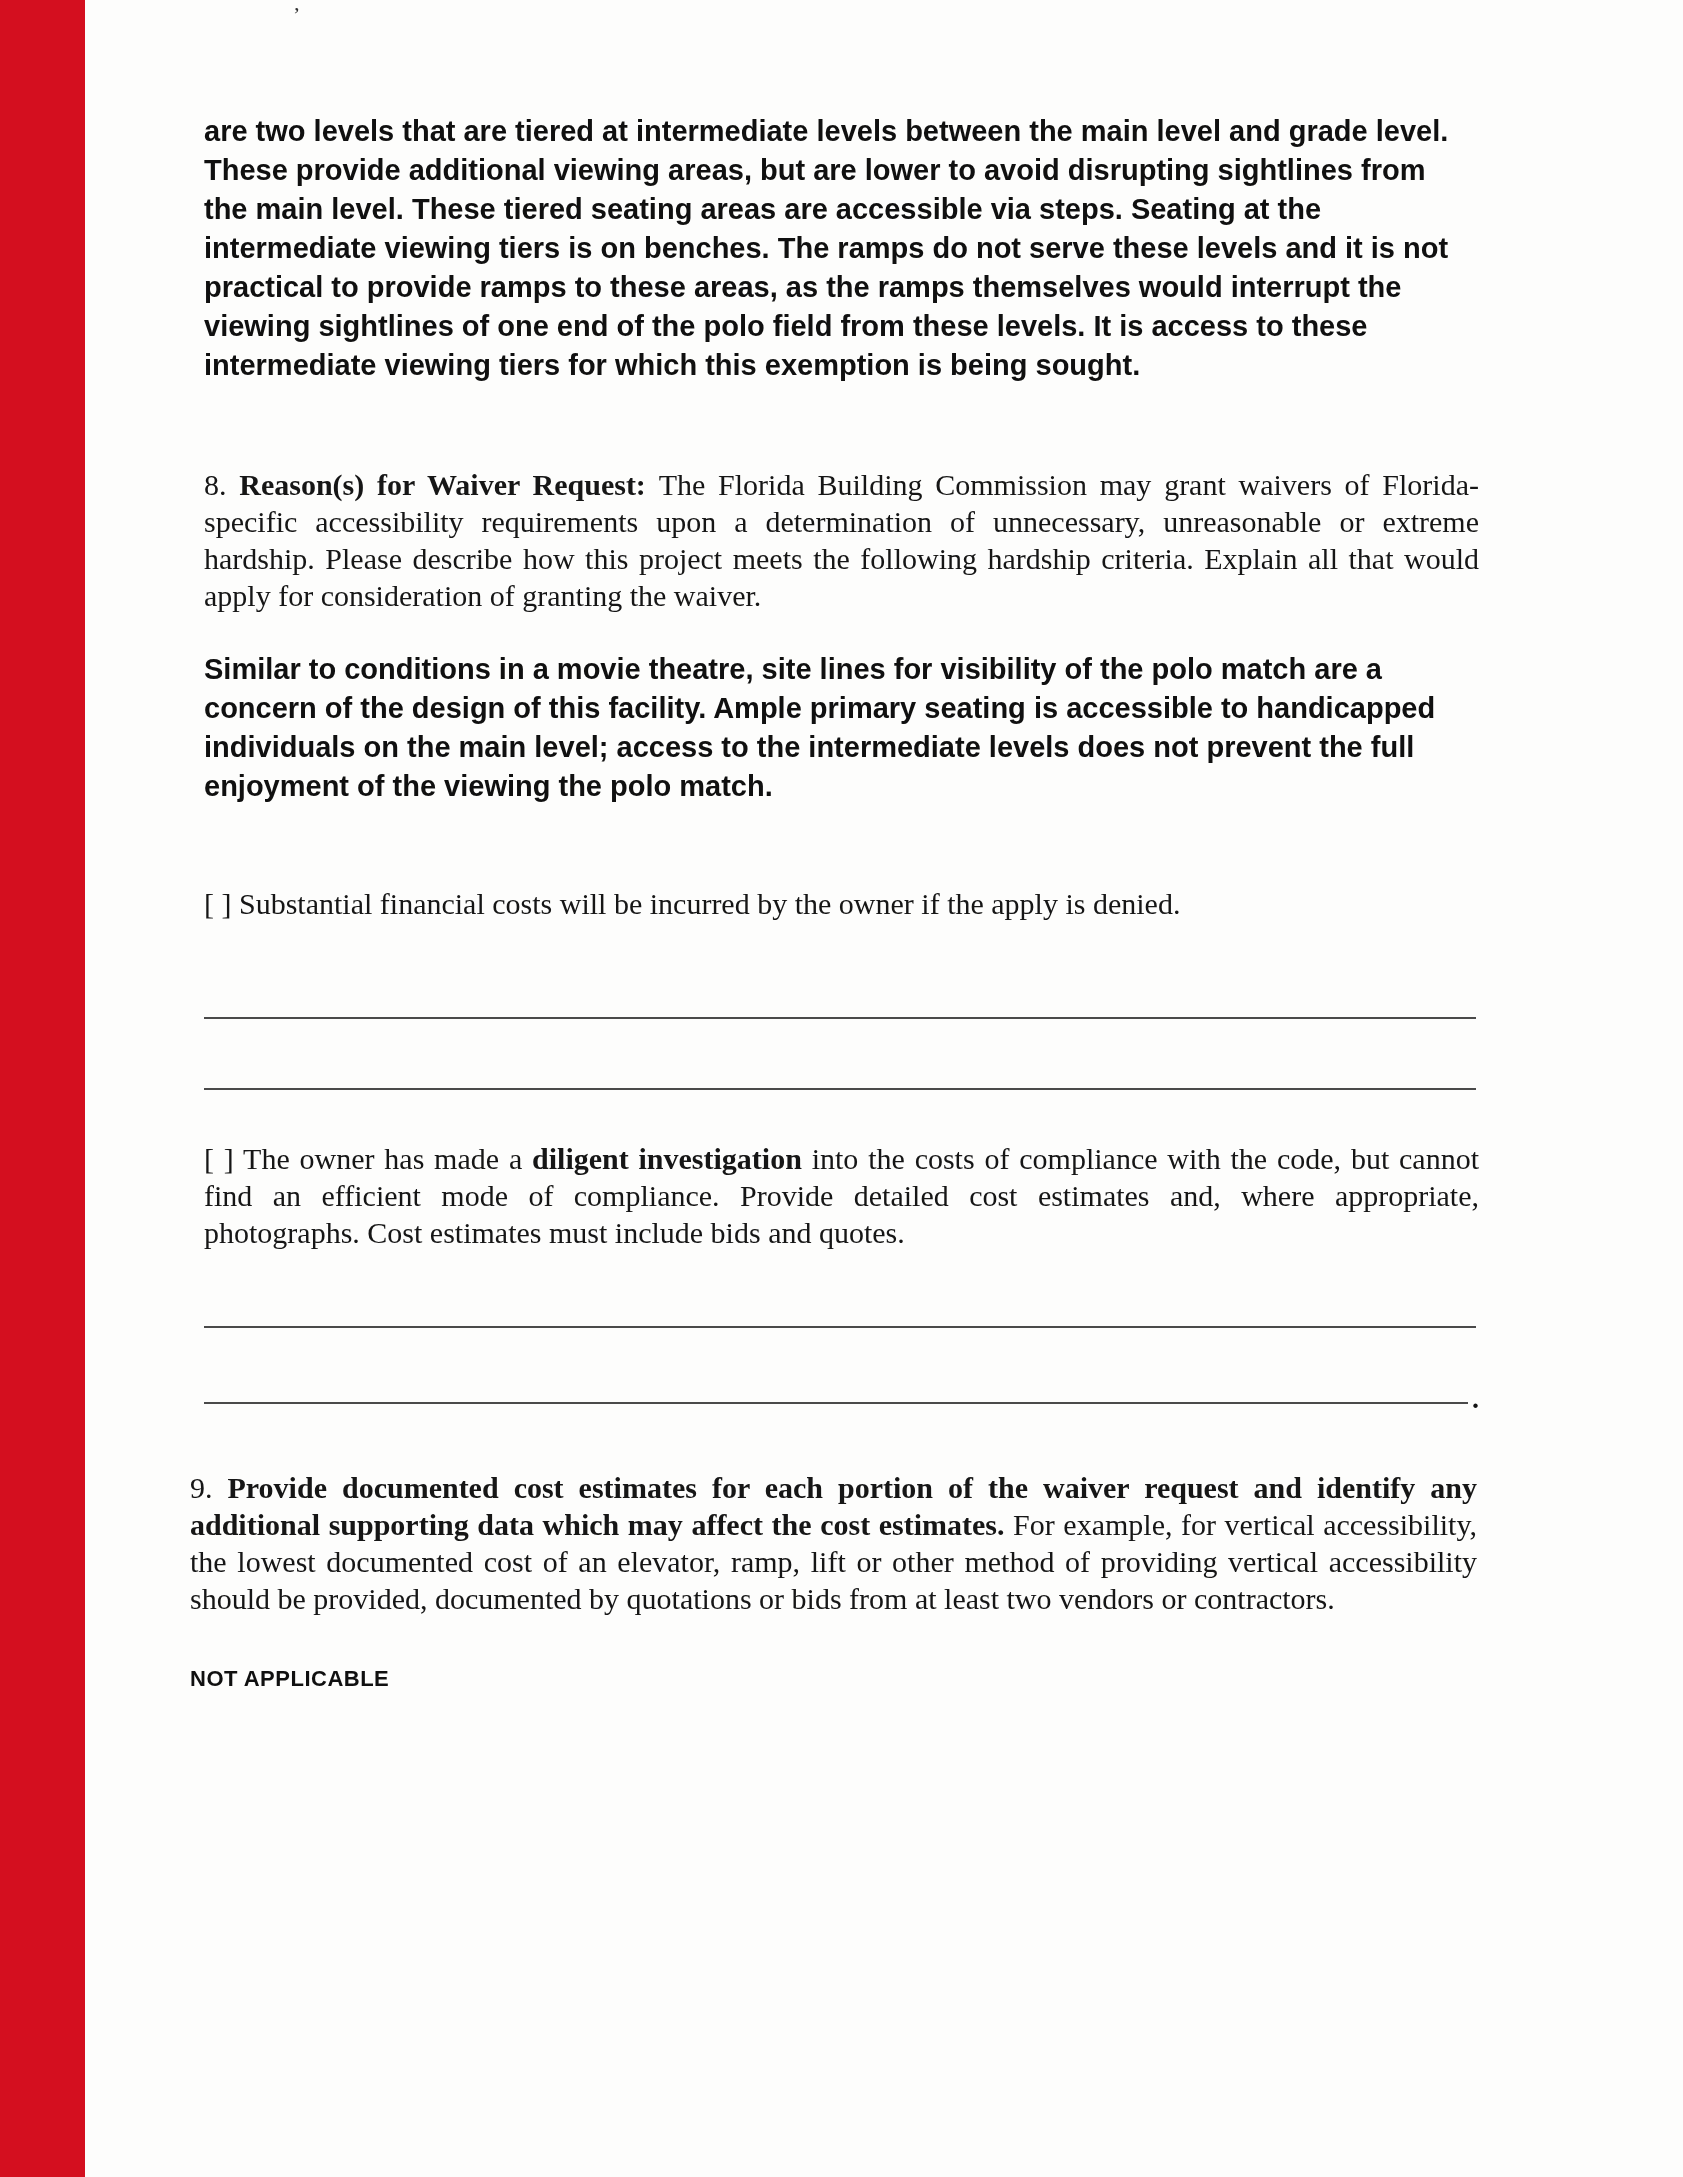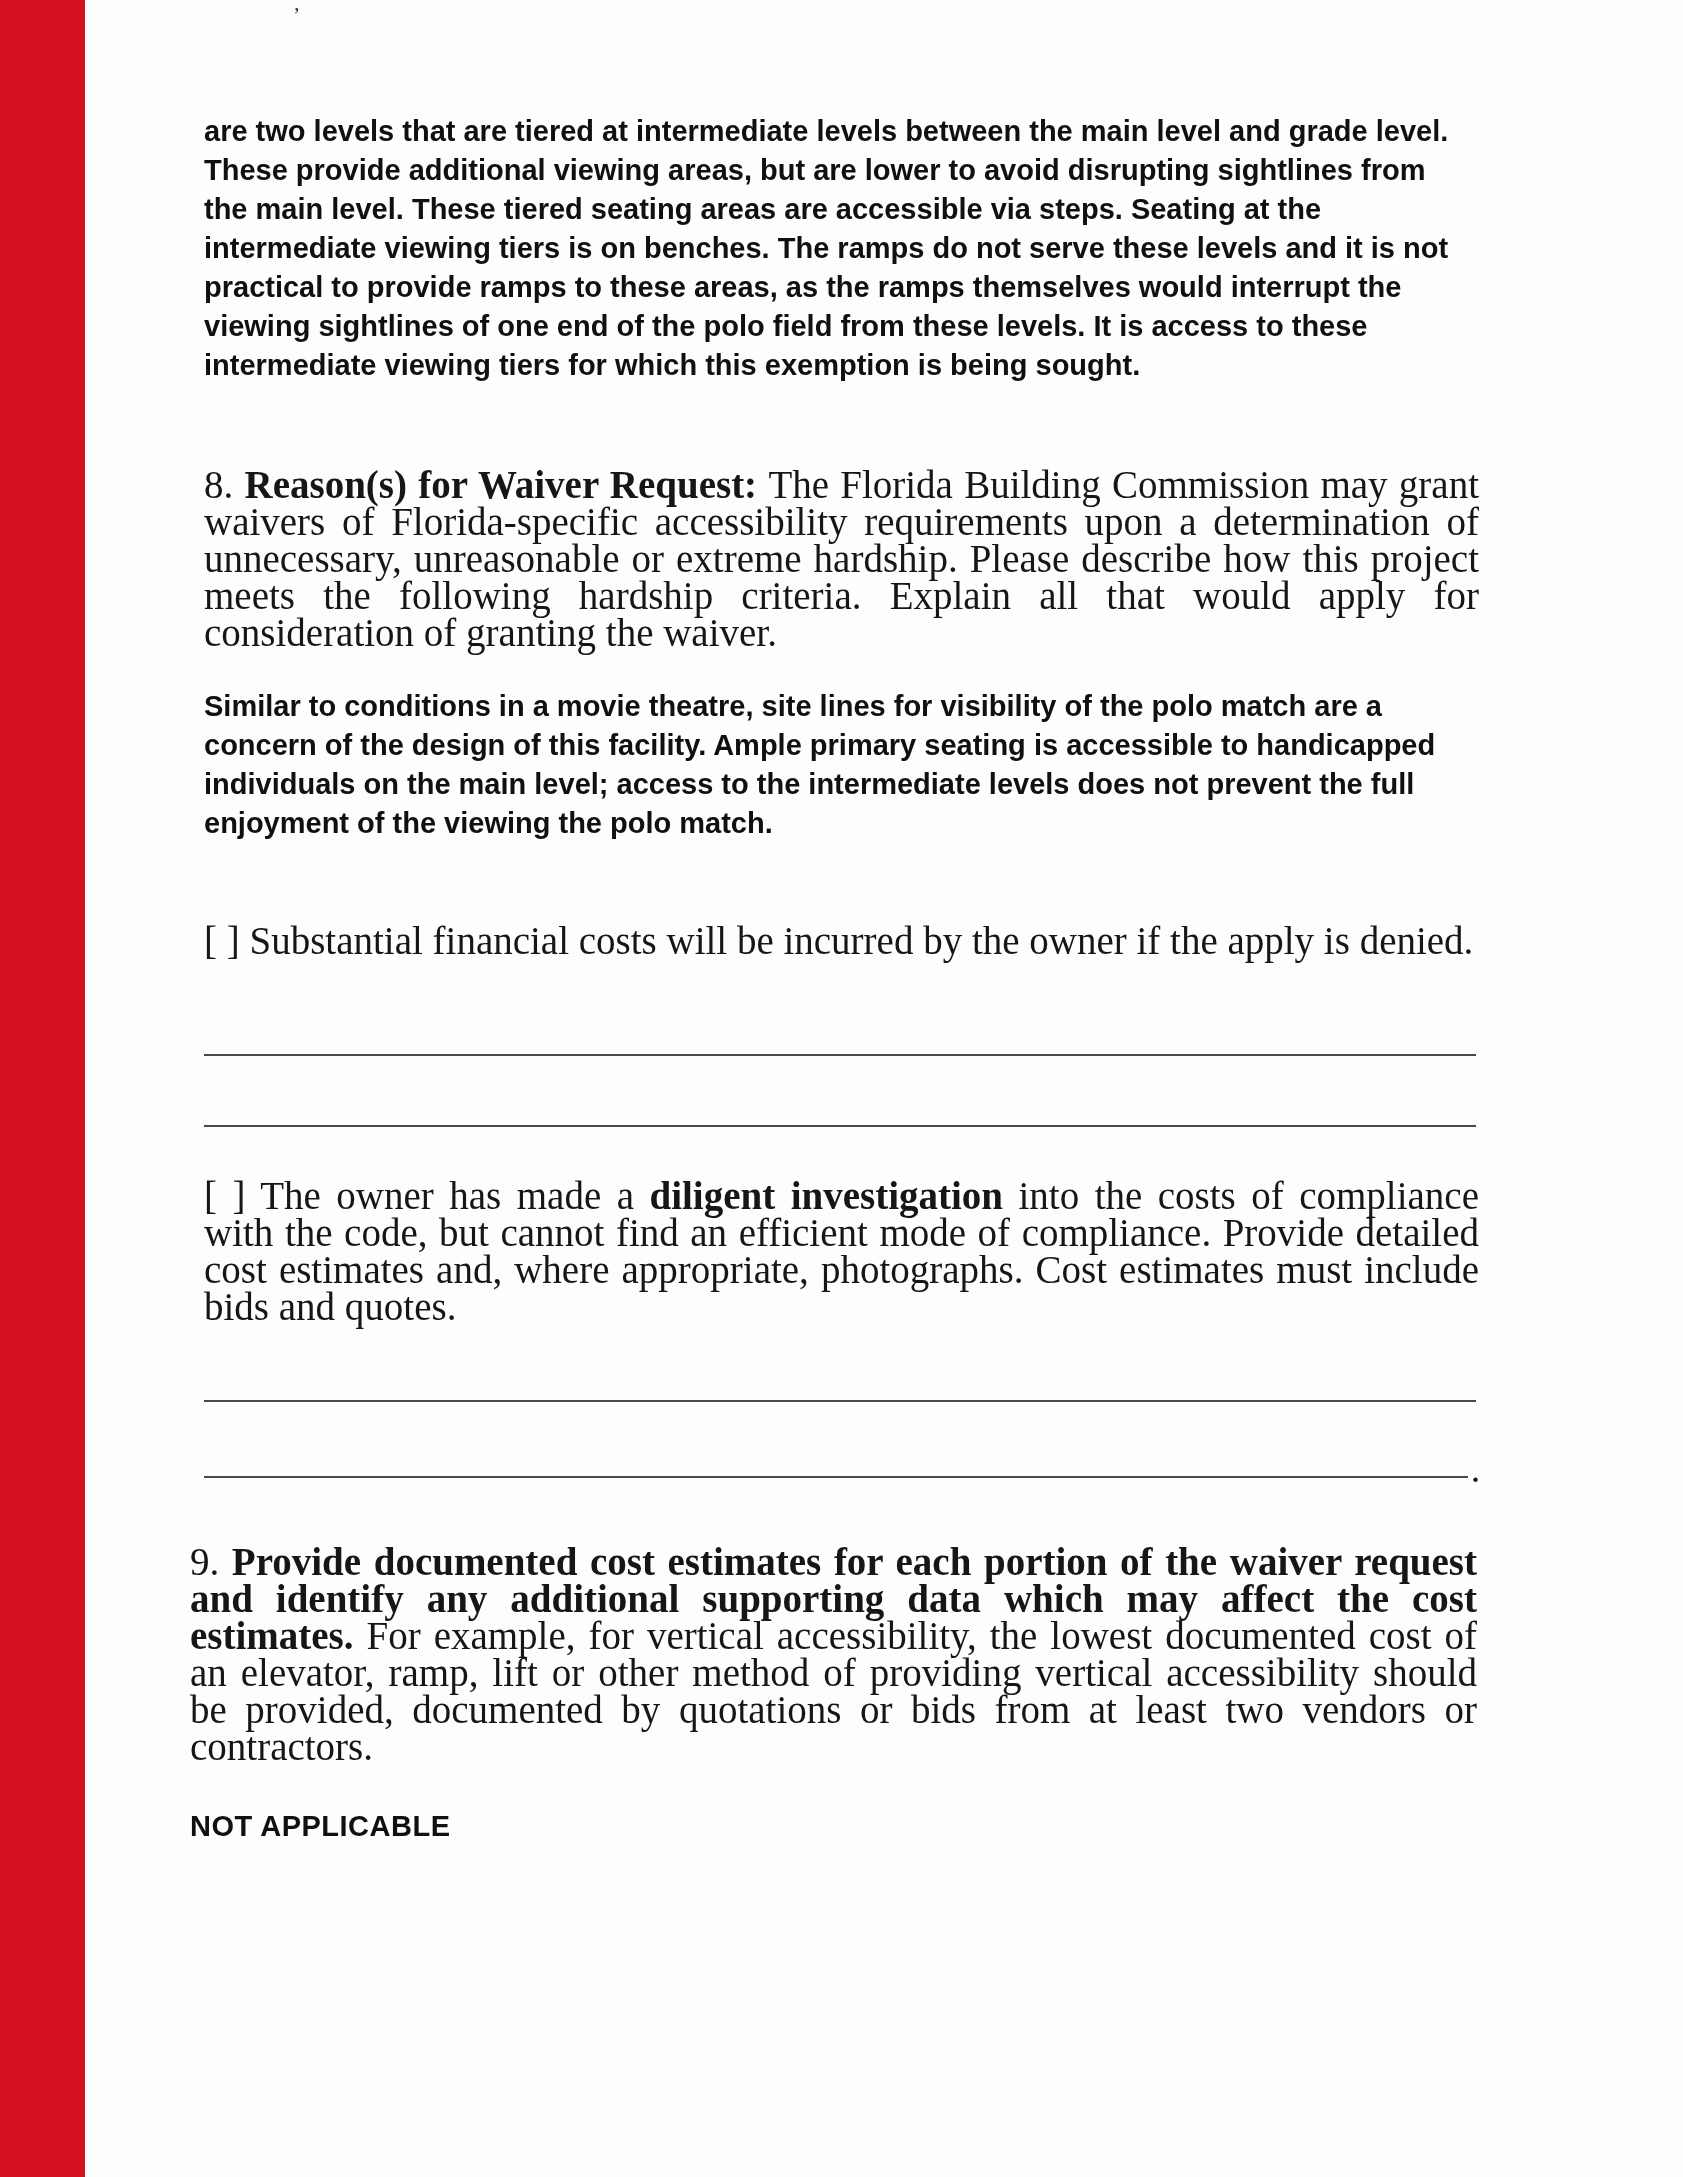--- a/index.html
+++ b/index.html
@@ -32,21 +32,21 @@
   }
   .sans-bold {
     font-family: "Liberation Sans", sans-serif;
     font-weight: bold;
     font-size: 29px;
     line-height: 39px;
     color: #101010;
   }
   .serif {
     font-family: "Liberation Serif", serif;
-    font-size: 39px;
+    font-size: 30px;
     line-height: 37px;
     color: #161616;
   }
   .justify { text-align: justify; }
   p { margin: 0; }
   .intro { margin-top: 112px; width: 1249px; }
   .sec8 { margin-top: 81px; }
   .bold-inline { font-weight: bold; }
   .check-item { margin-top: 44px; }
   .mark { font-weight: bold; }
@@ -69,21 +69,21 @@
   .hr4-row .write-line { width: 1265px; }
   .hr4-row .trailing-period {
     font: bold 28px "Liberation Serif", serif;
     margin-left: 4px;
     line-height: 10px;
   }
   .sec9 { margin-top: 65px; margin-left: -14px; width: 1287px; }
   .not-applicable {
     margin-top: 42px;
     margin-left: -14px;
-    font-size: 29px;
+    font-size: 22px;
     letter-spacing: 0.5px;
   }
 </style>
 </head>
 <body>
 
 <div class="scan-stripe"></div>
 
 <span class="artifact">’</span>
 

